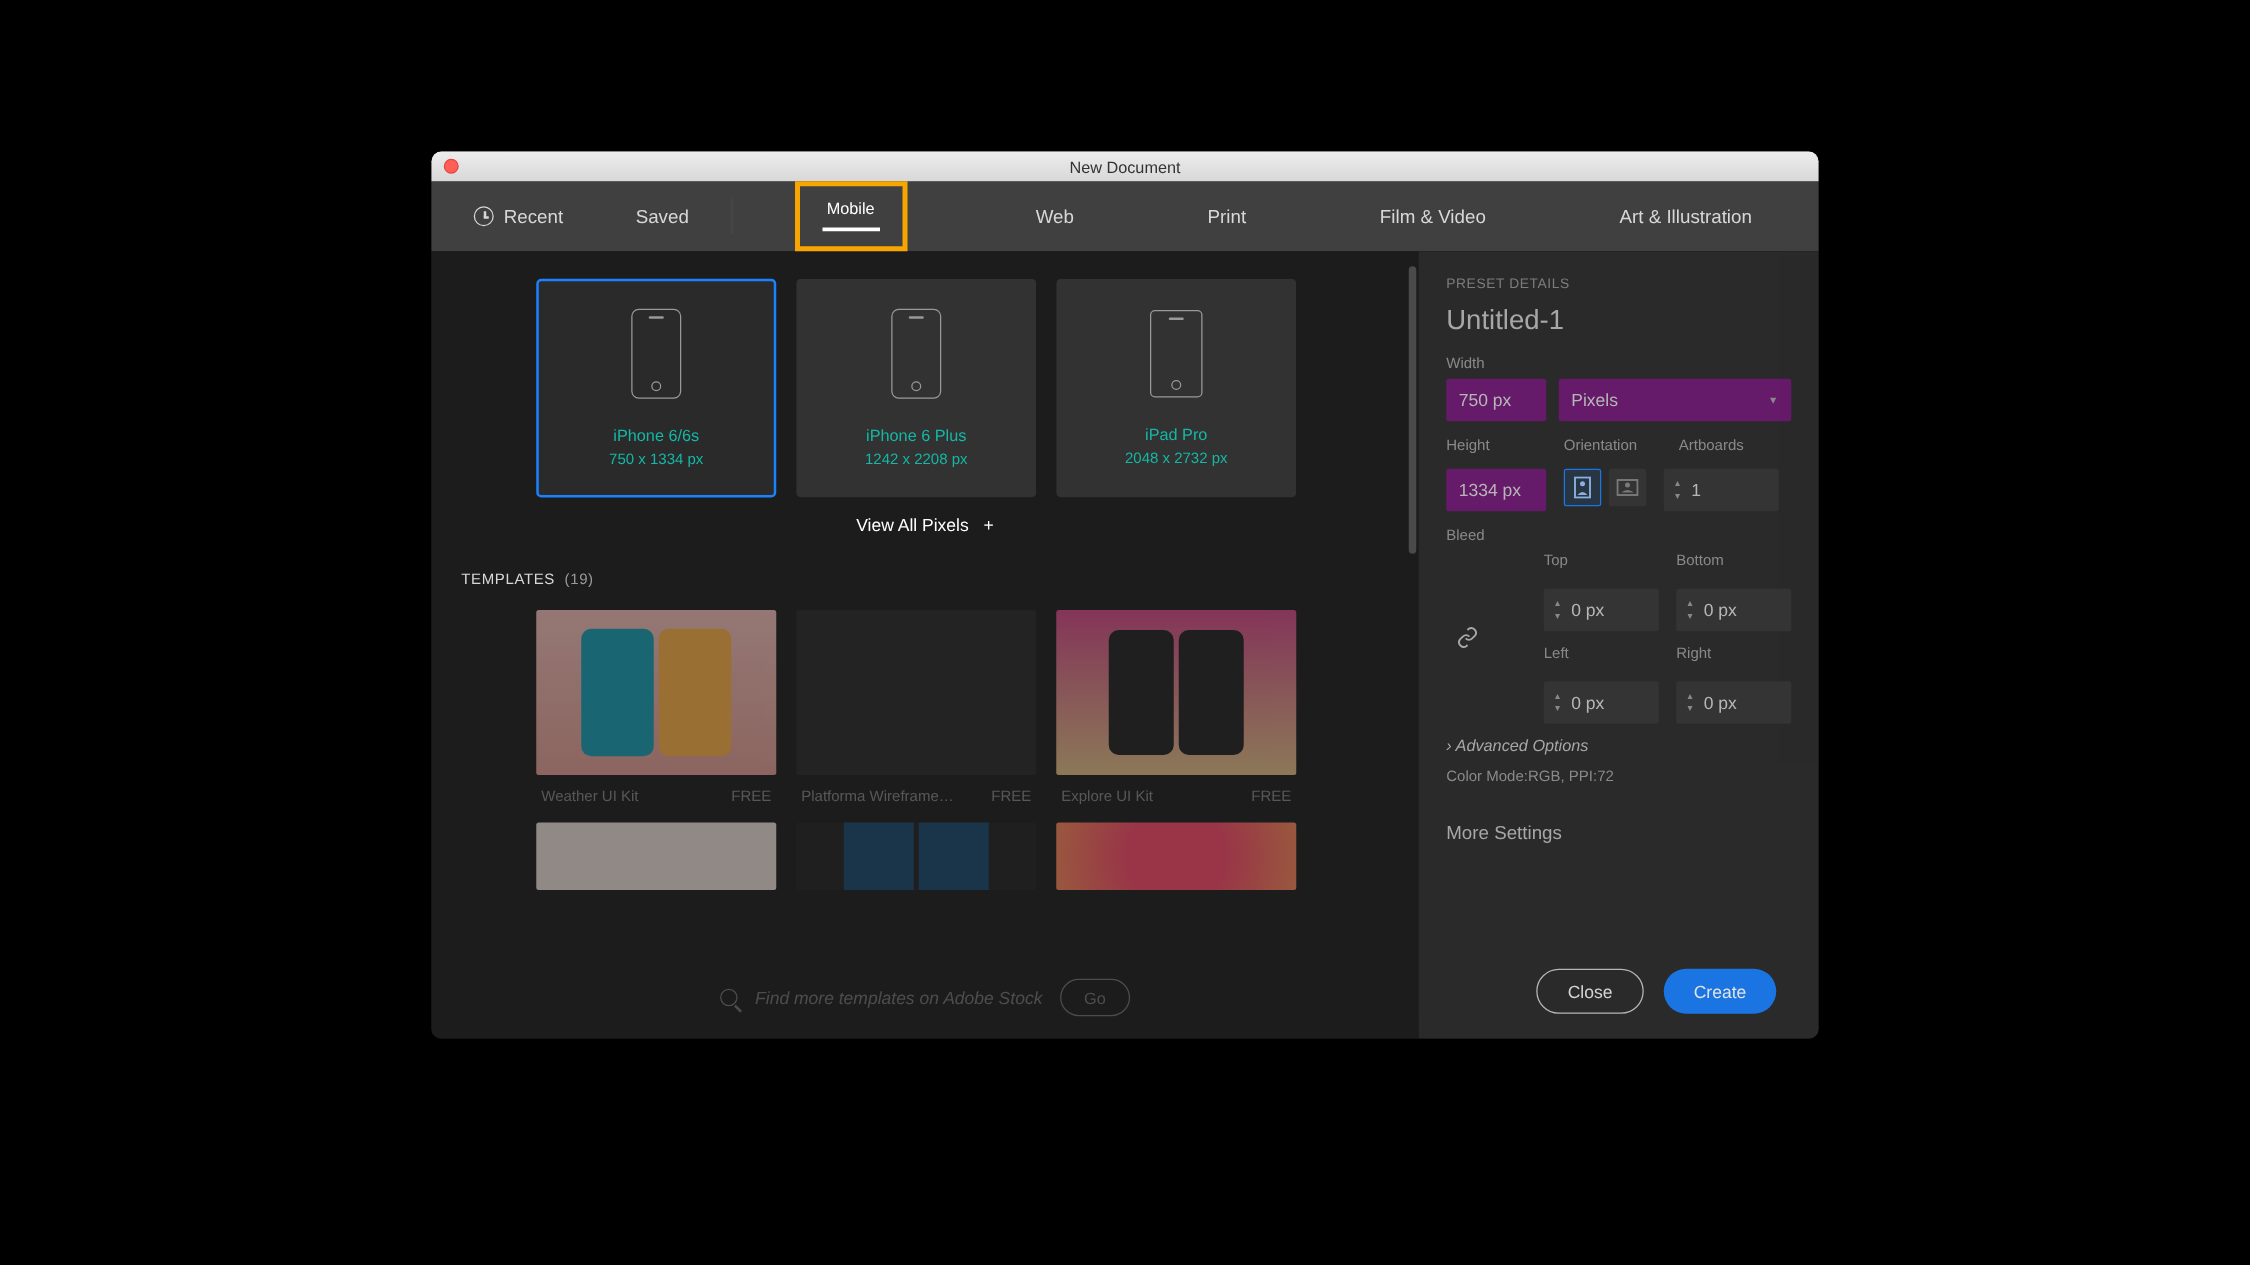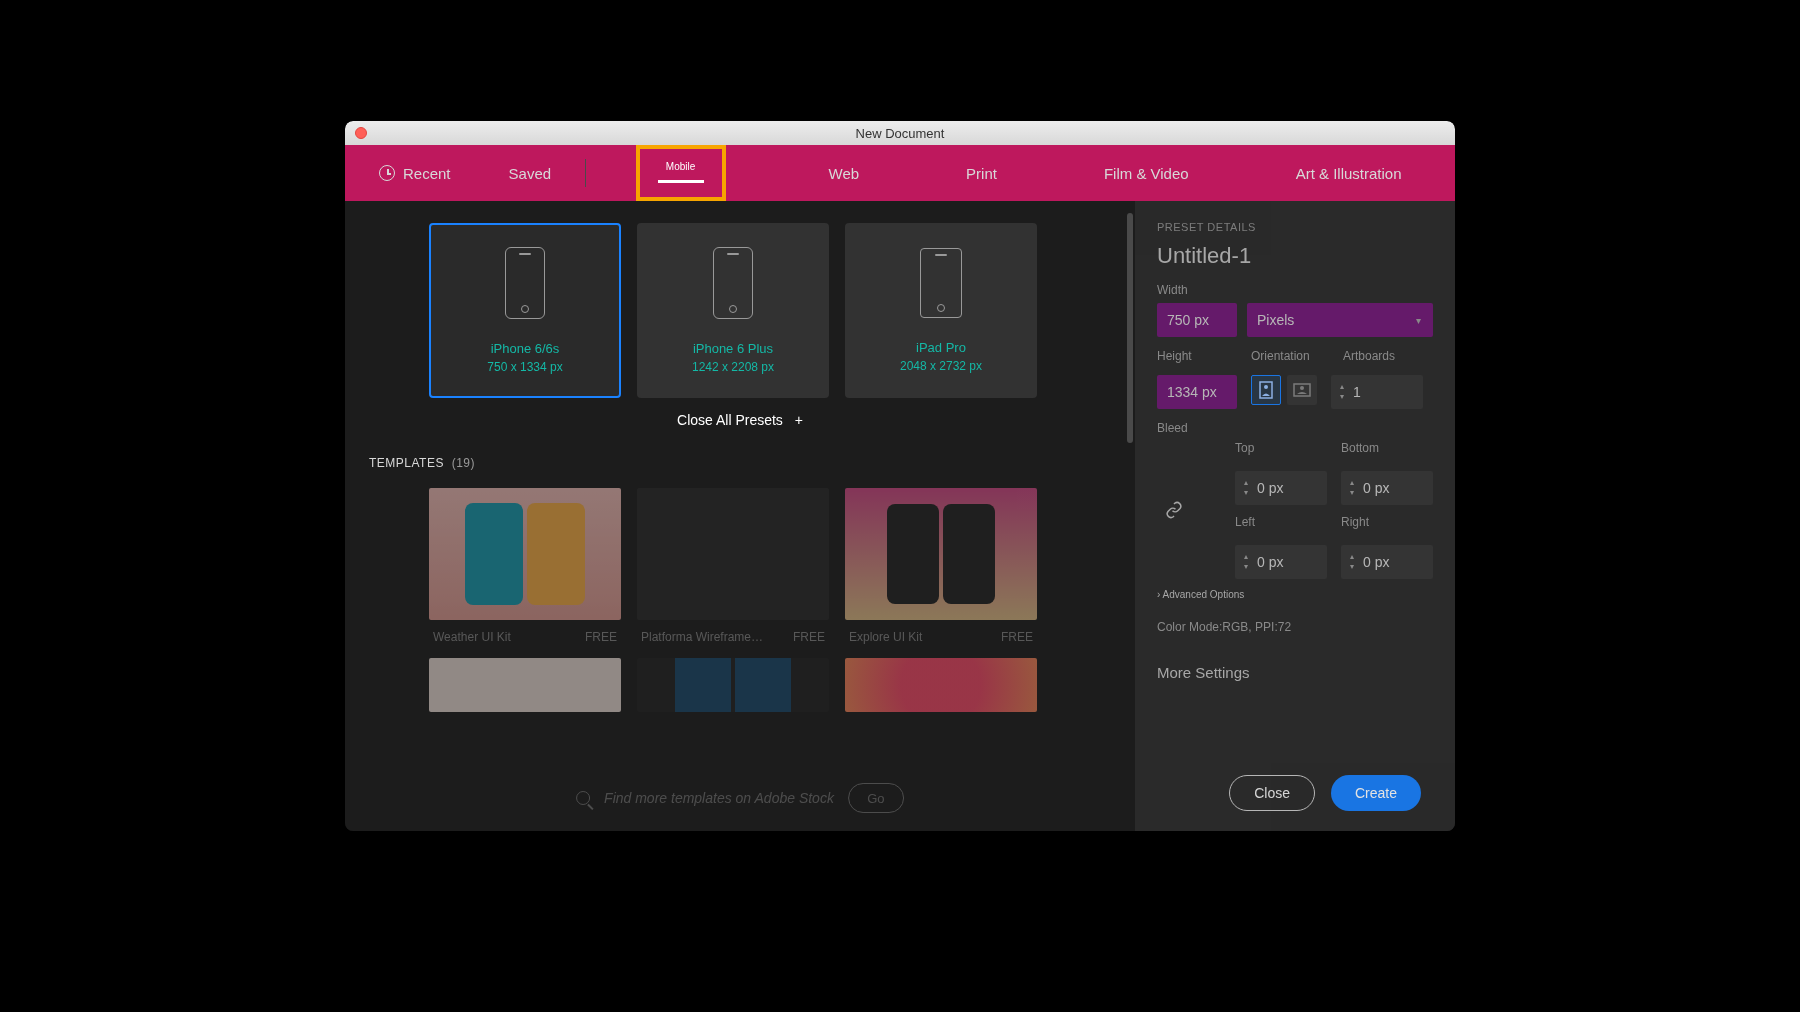--- a/index.html
+++ b/index.html
@@ -13,30 +13,30 @@
     height: 24px; background: linear-gradient(#ededed, #d8d8d8);
     display: flex; align-items: center; position: relative;
     border-top-left-radius: 8px; border-top-right-radius: 8px;
     font-size: 13px; color: #333;
   }
   .traffic { display: flex; gap: 8px; position: absolute; left: 10px; }
   .dot { width: 12px; height: 12px; border-radius: 50%; }
   .dot.red { background: #ff5f57; border: 0.5px solid #e24640; }
   .titlebar-title { flex: 1; text-align: center; font-weight: 400; }
   .tabbar {
-    height: 56px; background: #be185d; display: flex; align-items: center;
+    height: 56px; background: #404040; display: flex; align-items: center;
     padding: 0 30px; gap: 0; justify-content: space-around;
   }
   .tab-left-group { display: flex; align-items: center; gap: 50px; }
   .tab-right-group { display: flex; align-items: center; gap: 60px; flex: 1; justify-content: space-around; padding-left: 30px; }
   .tab-item { color: #d8d8d8; font-size: 15px; display: flex; align-items: center; gap: 8px; cursor: pointer; padding: 6px 4px; }
   .tab-divider { width: 1px; height: 28px; background: #4a4a4a; margin-left: 30px; }
   .tab-mobile {
     border: 4px solid #f7a500; padding: 8px 18px 10px 18px;
-    color: #fff; font-weight: 500; position: relative; font-size: 10px; height: 56px;
+    color: #fff; font-weight: 500; position: relative; font-size: 13px; height: 56px;
     display: flex; flex-direction: column; align-items: center; justify-content: center;
   }
   .tab-mobile-underline { width: 46px; height: 3px; background: #fff; margin-top: 8px; }
   .content { flex: 1; display: flex; background: #1c1c1c; overflow: hidden; }
   .main { flex: 1; padding: 22px 24px 20px 24px; position: relative; display: flex; flex-direction: column; }
   .main-scroll { position: absolute; right: 0; top: 12px; bottom: 80px; width: 8px; }
   .scrollbar-thumb { position: absolute; right: 2px; top: 0; width: 6px; height: 230px; background:#4a4a4a; border-radius: 3px; }
   .section-header { color: #d8d8d8; font-size: 12px; letter-spacing: 0.5px; margin-bottom: 18px; }
   .section-header .count { color: #999; }
   .preset-row { display: flex; gap: 16px; padding-left: 60px; margin-bottom: 14px; }
@@ -118,21 +118,21 @@
     height: 34px; width: 92px;
   }
   .spinner-arrows { width: 18px; display: flex; flex-direction: column; align-items: center; gap: 2px; padding-left: 4px; }
   .spinner-arrows span { color: #999; font-size: 8px; line-height: 8px; cursor: pointer; }
   .spinner-val { flex: 1; color: #ccc; font-size: 14px; padding-left: 4px; }
   .bleed-grid { display: grid; grid-template-columns: 1fr 1fr auto; row-gap: 10px; column-gap: 14px; }
   .link-btn {
     width: 34px; height: 34px; display: flex; align-items: center; justify-content: center;
     color: #bbb; font-size: 16px; grid-row: 1 / span 4; align-self: center; cursor: pointer;
   }
-  .advanced { color: #bbb; font-size: 10px; margin-top: 10px; margin-bottom: 20px; cursor: pointer; }
+  .advanced { color: #bbb; font-size: 13px; margin-top: 10px; margin-bottom: 10px; cursor: pointer; font-style: italic; }
   .advanced::before { content: "› "; color: #bbb; }
   .colormode { color: #999; font-size: 12px; }
   .more-settings { color: #bbb; font-size: 15px; margin-top: 30px; cursor: pointer; }
   .panel-buttons { position: absolute; bottom: 20px; right: 34px; display: flex; gap: 16px; }
   .btn {
     height: 36px; padding: 0 24px; border-radius: 18px; display: flex; align-items: center;
     justify-content: center; font-size: 14px; cursor: pointer;
   }
   .btn-close { border: 1.5px solid #ccc; color: #eee; }
   .btn-create { background: #1a82ff; color: #fff; font-weight: 500; }
@@ -202,21 +202,21 @@
           <div class="preset-dims">1242 x 2208 px</div>
         </div>
         <div class="preset-card">
           <div class="device-icon ipad"></div>
           <div class="preset-name">iPad Pro</div>
           <div class="preset-dims">2048 x 2732 px</div>
         </div>
       </div>
 
       <div class="view-all">
-        <span>Close All Presets</span>
+        <span>View All Pixels</span>
         <span class="view-all-plus">+</span>
       </div>
 
       <div class="section-header">
         <span>TEMPLATES</span>
         &nbsp;<span class="count">(19)</span>
       </div>
 
       <div class="template-row">
         <div class="template-card">

